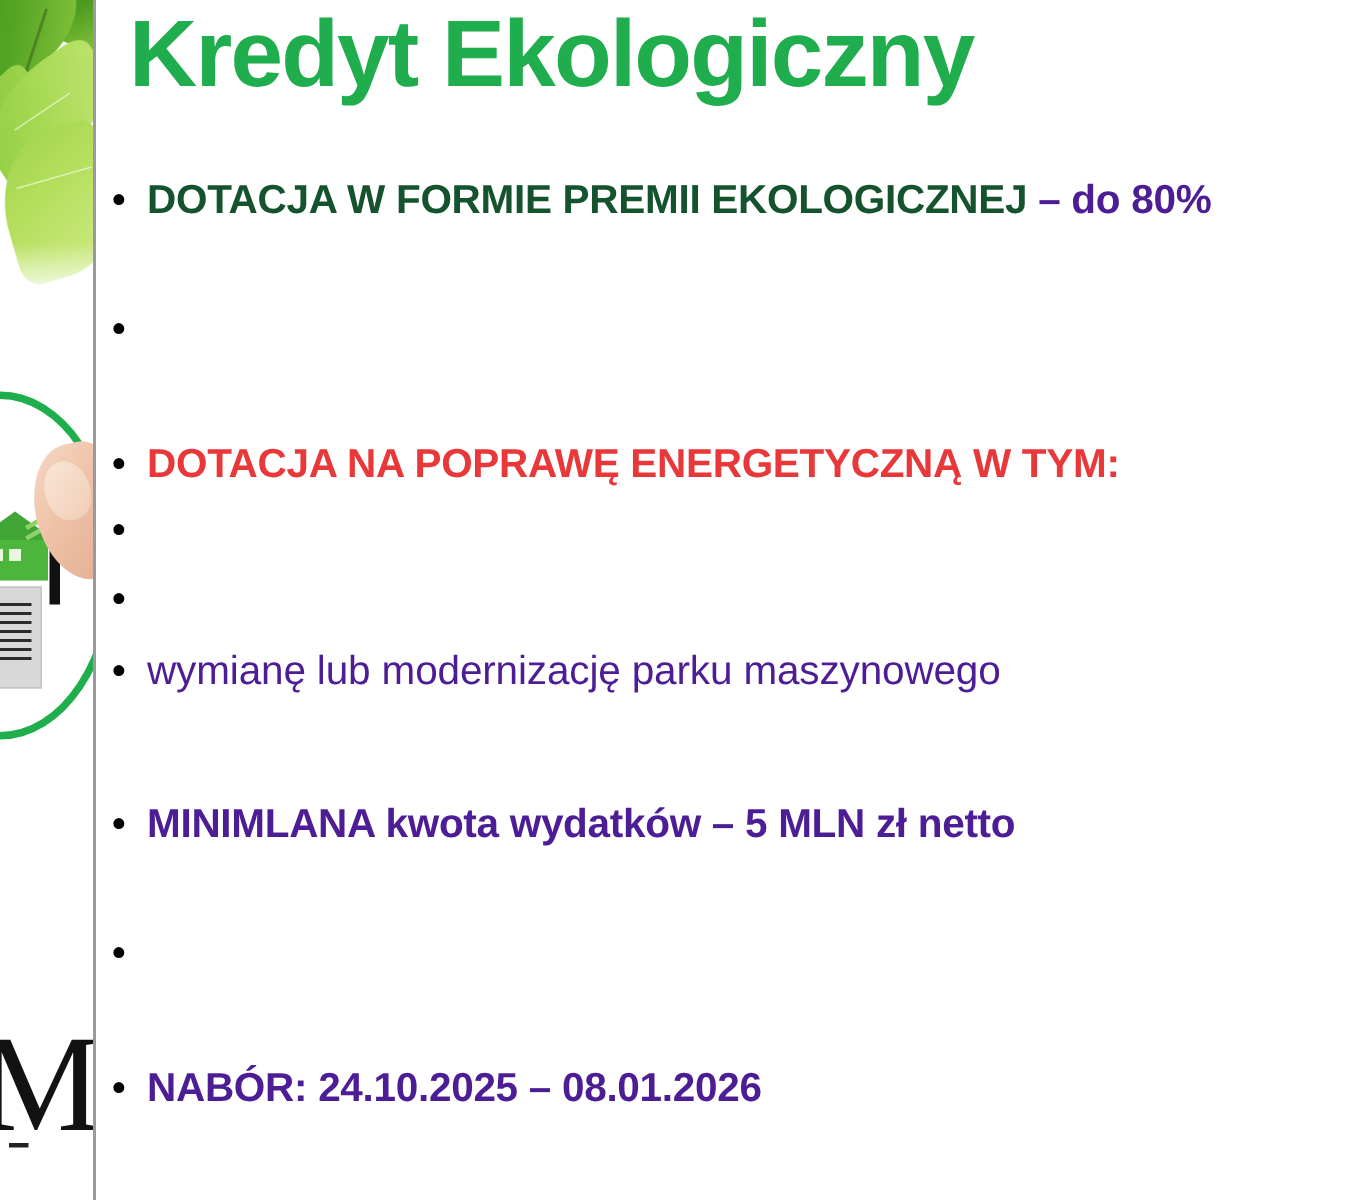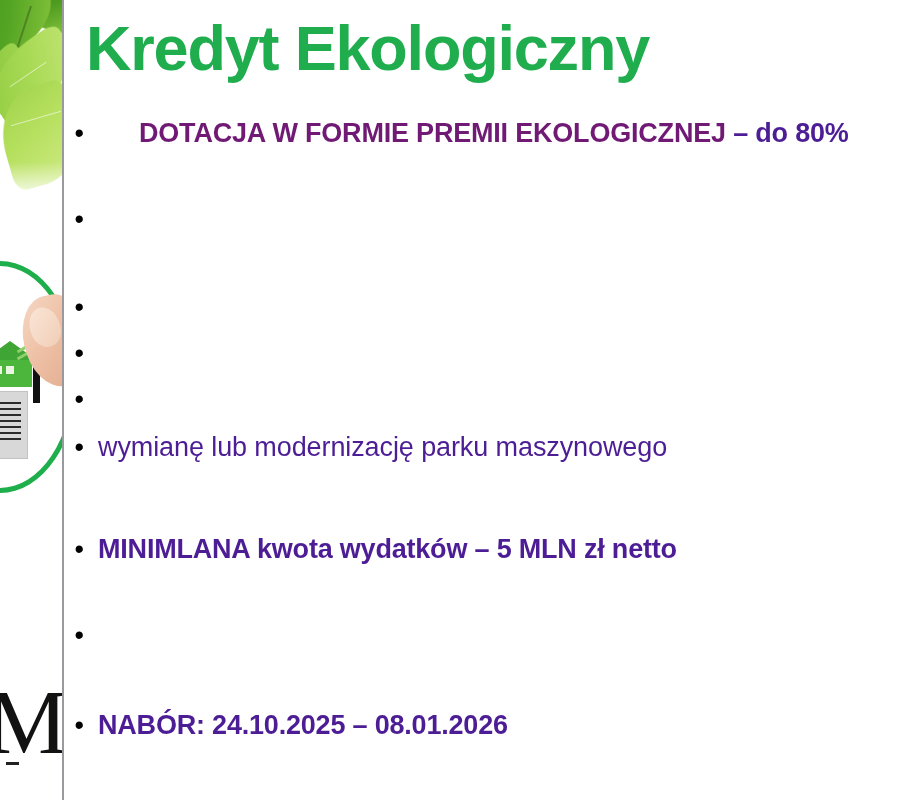--- a/index.html
+++ b/index.html
@@ -229,21 +229,21 @@
     left: 64px;
     top: 0;
     width: 836px;
     height: 800px;
     background: #ffffff;
   }
 
   .title {
     position: absolute;
     left: 22px;
-    top: 12px;
+    top: 0;
     font-size: 63px;
     font-weight: bold;
     color: #1fad4e;
     letter-spacing: -1.2px;
     white-space: nowrap;
     font-family: "Liberation Sans", sans-serif;
   }
 
   .bullets {
     position: absolute;
@@ -278,21 +278,21 @@
     font-weight: bold;
     color: #000000;
     letter-spacing: -0.2px;
   }
   .b-sub {
     font-size: 27px;
     font-weight: normal;
     color: #1a1a1a;
     letter-spacing: -0.1px;
   }
-  .c-olive { color: #701a75; margin-left: 41px; }
+  .c-olive { color: #14532d; }
   .c-red   { color: #e8383a; }
   .c-black { color: #4c1d95; }
 
   .sp-lg { height: 56px; }
   .sp-sm { height: 14px; }
   .row-h { height: 32px; }
 </style>
 </head>
 <body>
 
@@ -362,20 +362,21 @@
       <div class="sp-lg"></div>
 
       <div class="bullet-row row-h">
         <span class="bullet-dot">•</span>
       </div>
 
       <div class="sp-lg"></div>
 
       <div class="bullet-row row-h">
         <span class="bullet-dot">•</span>
+        <span class="bullet-text b-main c-red">DOTACJA NA POPRAWĘ ENERGETYCZNĄ W TYM:</span>
       </div>
 
       <div class="sp-sm"></div>
 
       <div class="bullet-row row-h">
         <span class="bullet-dot">•</span>
       </div>
 
       <div class="sp-sm"></div>
 

